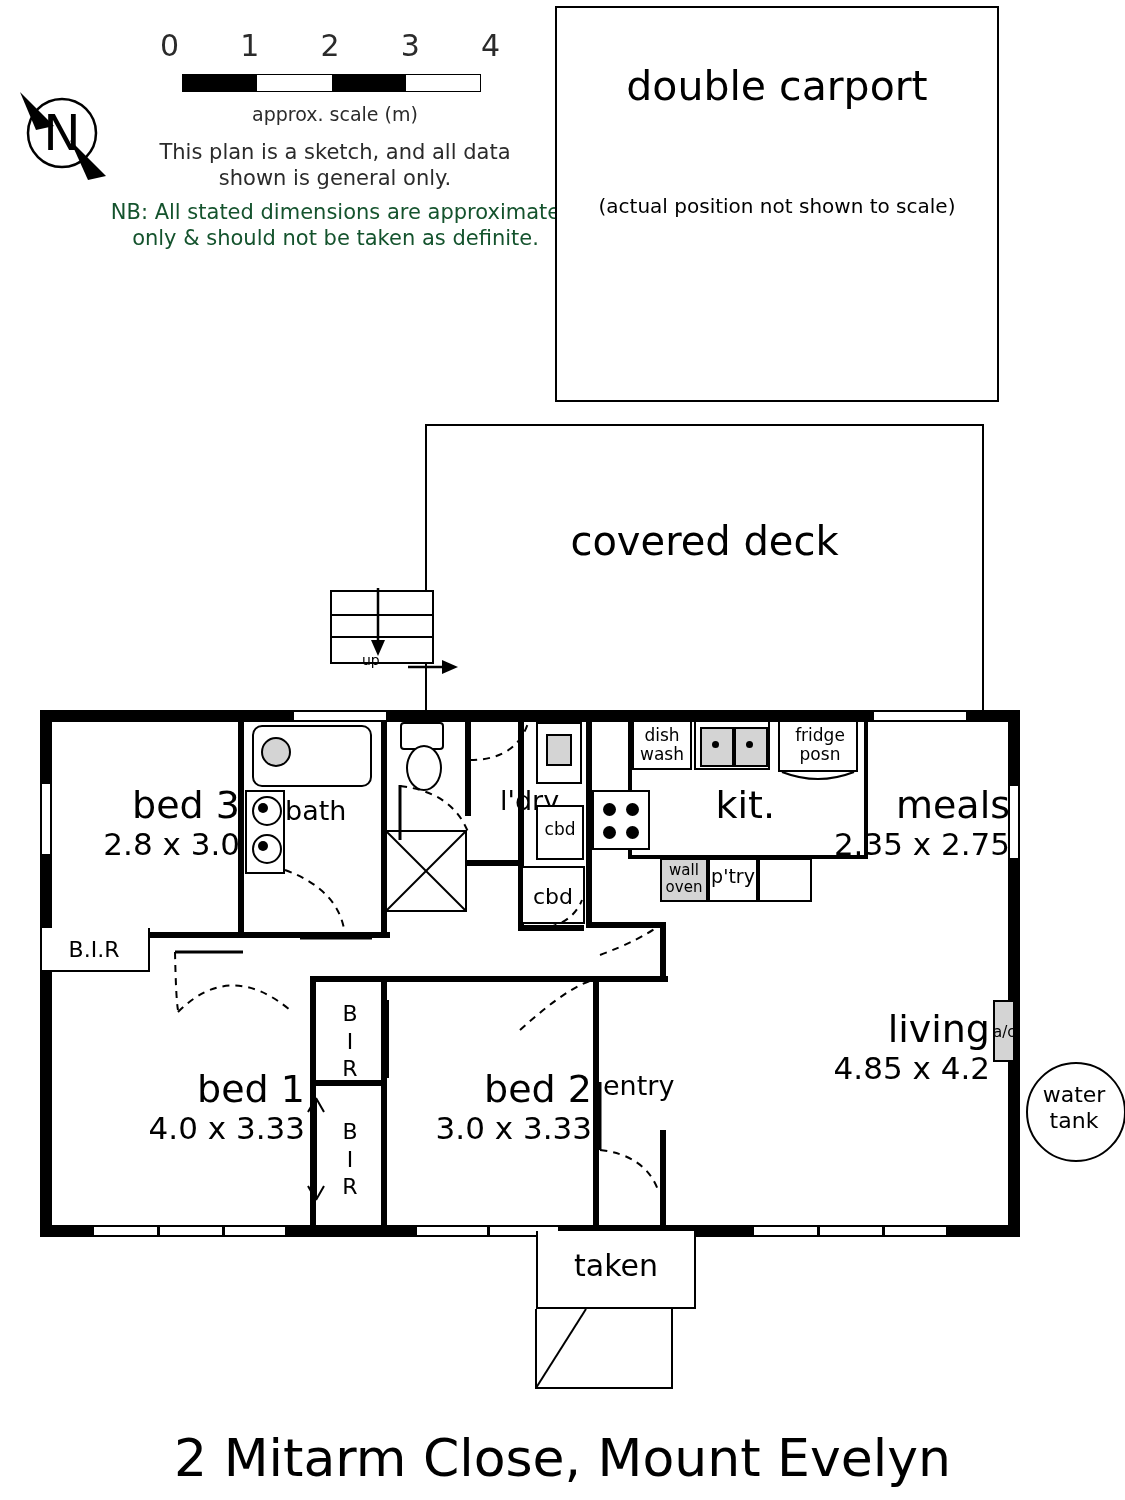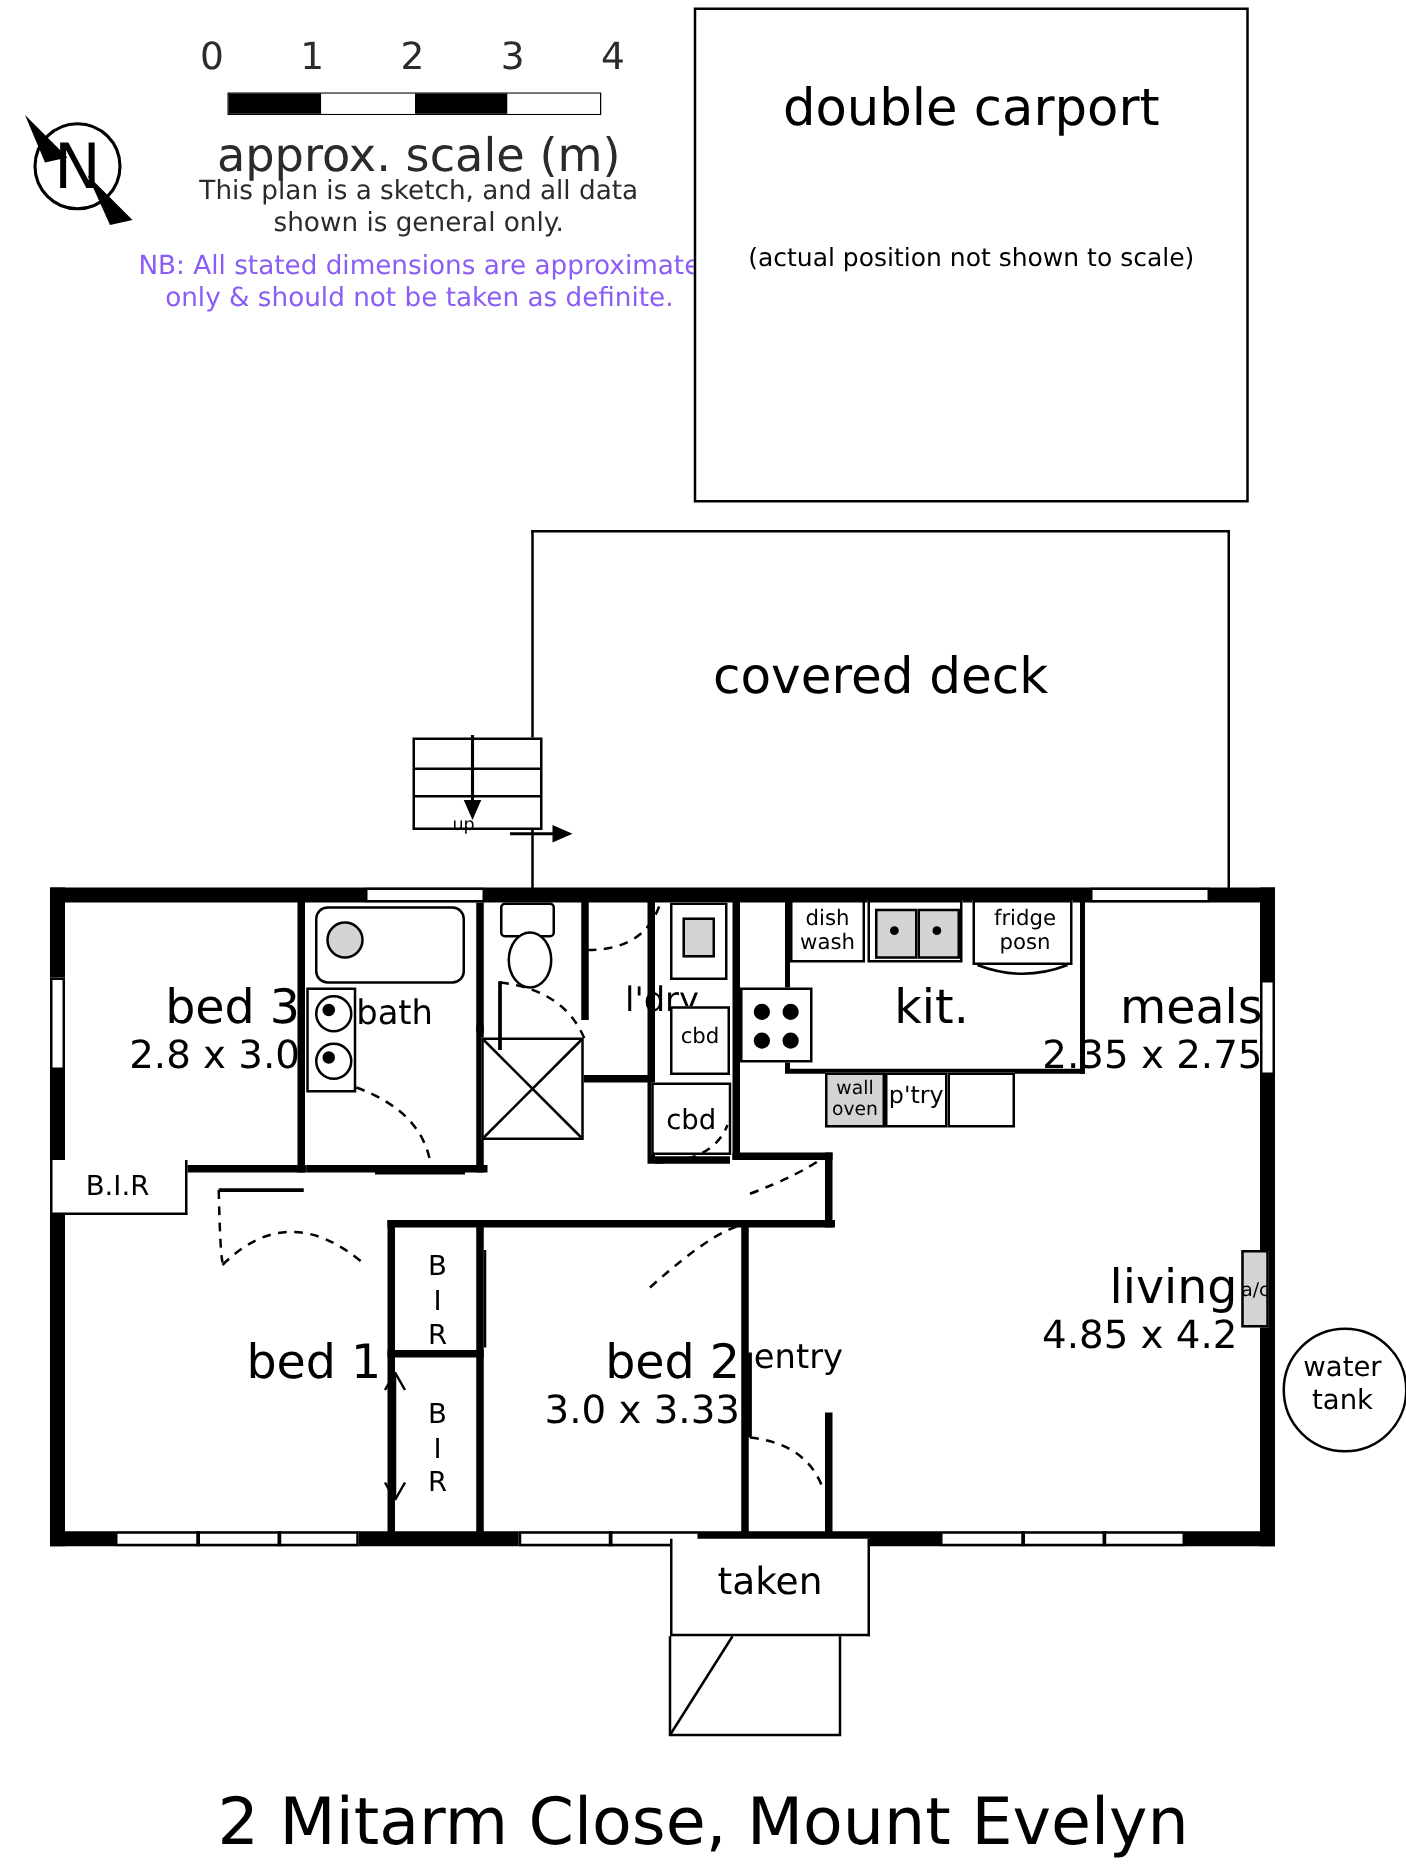--- a/index.html
+++ b/index.html
@@ -8,23 +8,23 @@
   .abs { position:absolute; }
   .ctr { text-align:center; }
 
   
   #scale-numbers { left:160px; top:28px; width:340px; display:flex; justify-content:space-between;
                    font-size:30px; color:#2b2b2b; }
   #scale-bar { left:182px; top:74px; width:297px; height:16px; display:flex; border:1px solid #000; }
   #scale-bar div { flex:1 1 0; }
   #scale-bar .dark { background:#000; }
   #scale-bar .light { background:#fff; }
-  #scale-caption { left:150px; top:103px; width:370px; font-size:37px; color:#2b2b2b; }
+  #scale-caption { left:150px; top:103px; width:370px; font-size:19px; color:#2b2b2b; }
   #sketch-note { left:150px; top:140px; width:370px; font-size:21px; line-height:1.22; color:#2b2b2b; }
-  #dim-note { left:108px; top:200px; width:455px; font-size:21px; line-height:1.22; color:#8b5cf6; }
+  #dim-note { left:108px; top:200px; width:455px; font-size:21px; line-height:1.22; color:#14532d; }
 
   
   #north { left:14px; top:88px; width:96px; height:96px; }
 
   
   #carport { left:555px; top:6px; width:440px; height:392px; border:2px solid #000; background:#fff; }
   #carport .title { position:absolute; left:0; right:0; top:52px; font-size:41px; line-height:1.28; text-align:center; }
   #carport .sub { position:absolute; left:0; right:0; top:185px; font-size:20px; line-height:1.3; text-align:center; }
 
   
@@ -139,20 +139,21 @@
 <div class="win" style="left:752px; top:1225px; width:196px; height:12px;"></div>
 <div class="thin" style="left:817px; top:1225px; width:3px; height:12px;"></div>
 <div class="thin" style="left:882px; top:1225px; width:3px; height:12px;"></div>
 
 <div class="room-label" style="left:60px; top:786px; width:180px;">
   <div class="room-name">bed 3</div>
   <div class="room-dim">2.8 x 3.0</div>
 </div>
 <div class="room-label" style="left:55px; top:1070px; width:250px;">
   <div class="room-name">bed 1</div>
+  <div class="room-dim">4.0 x 3.33</div>
 </div>
 <div class="room-label" style="left:392px; top:1070px; width:200px;">
   <div class="room-name">bed 2</div>
   <div class="room-dim">3.0 x 3.33</div>
 </div>
 <div class="room-label" style="left:700px; top:1010px; width:290px;">
   <div class="room-name">living</div>
   <div class="room-dim">4.85 x 4.2</div>
 </div>
 <div class="room-label" style="left:820px; top:786px; width:190px;">

